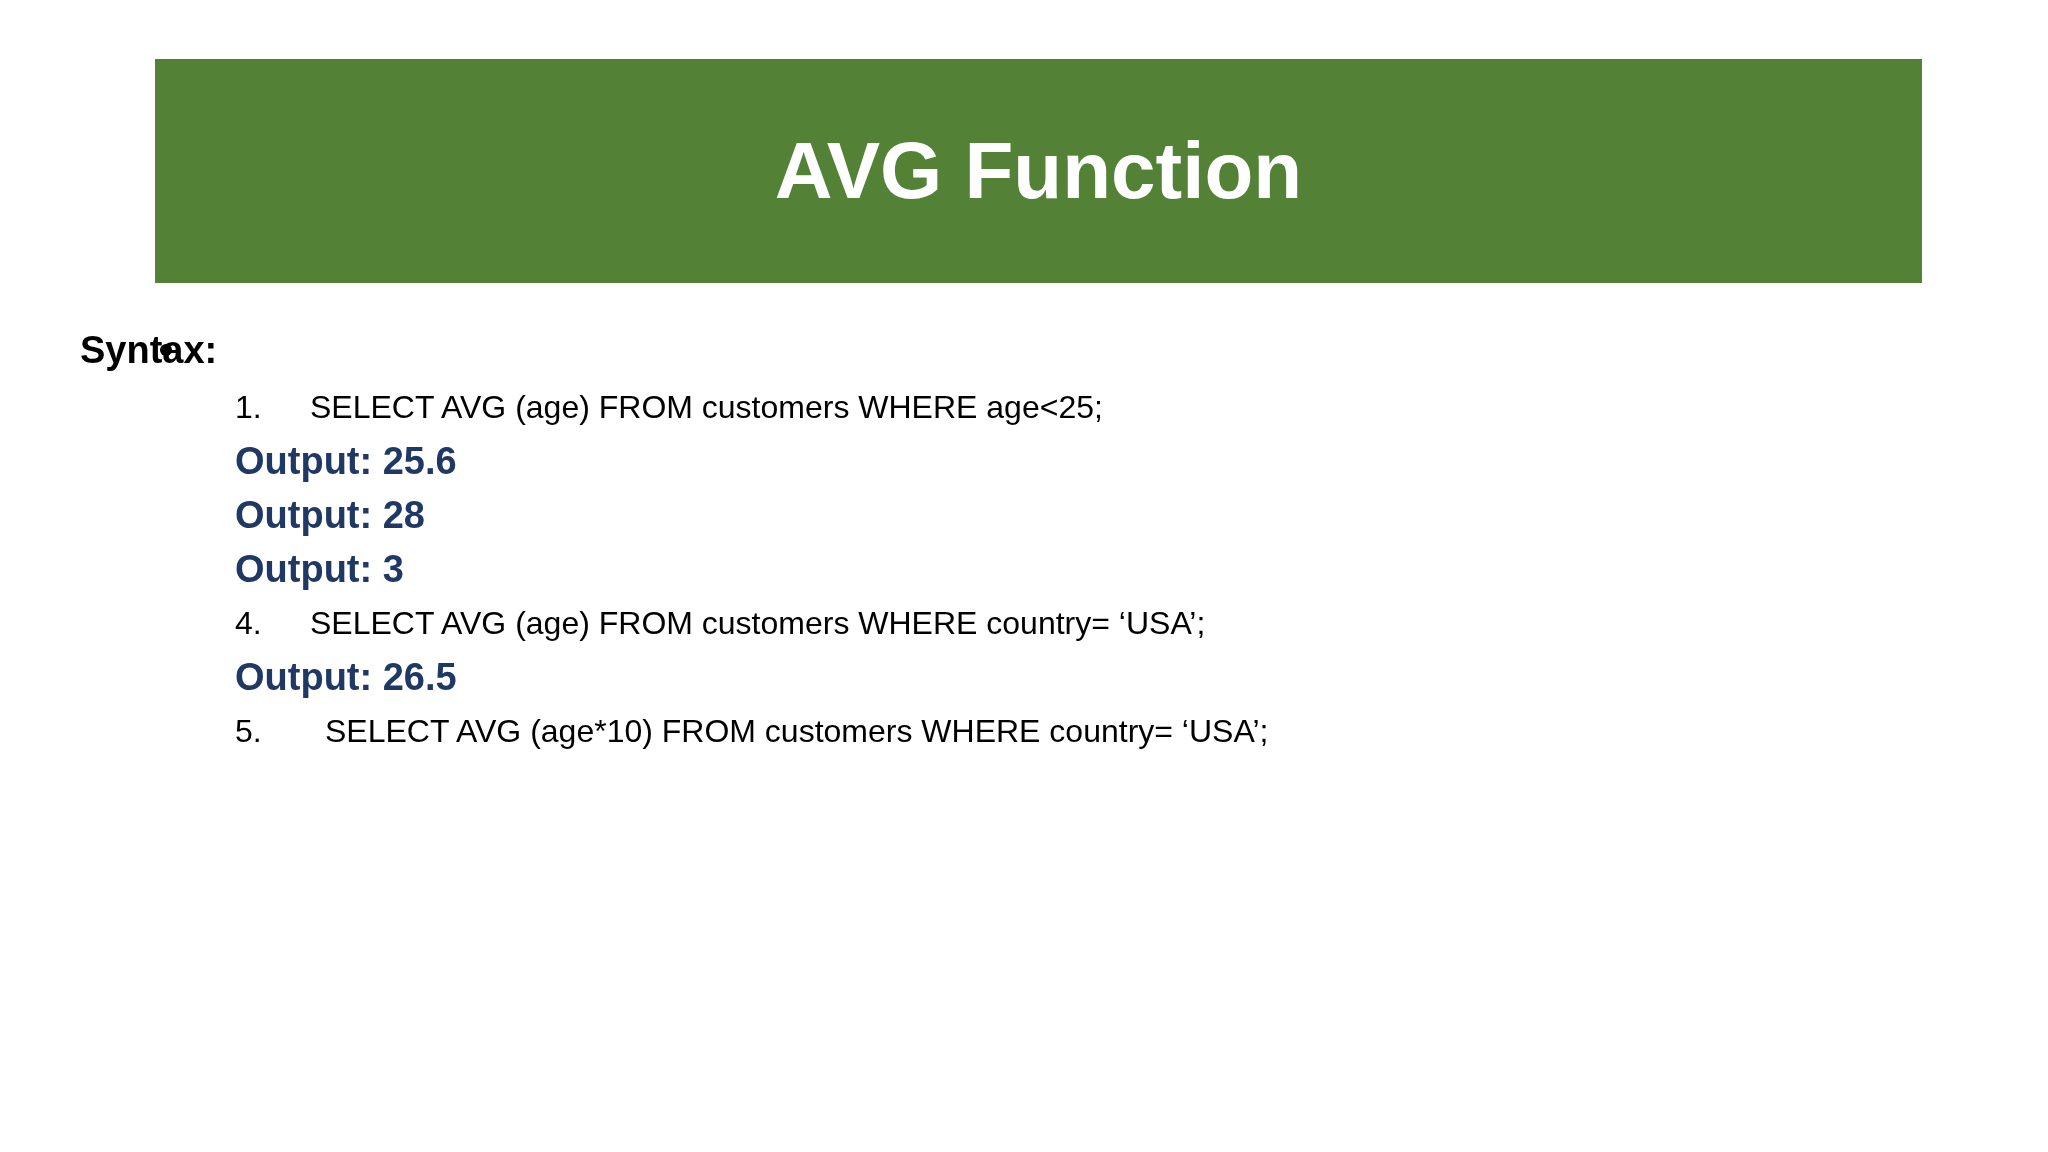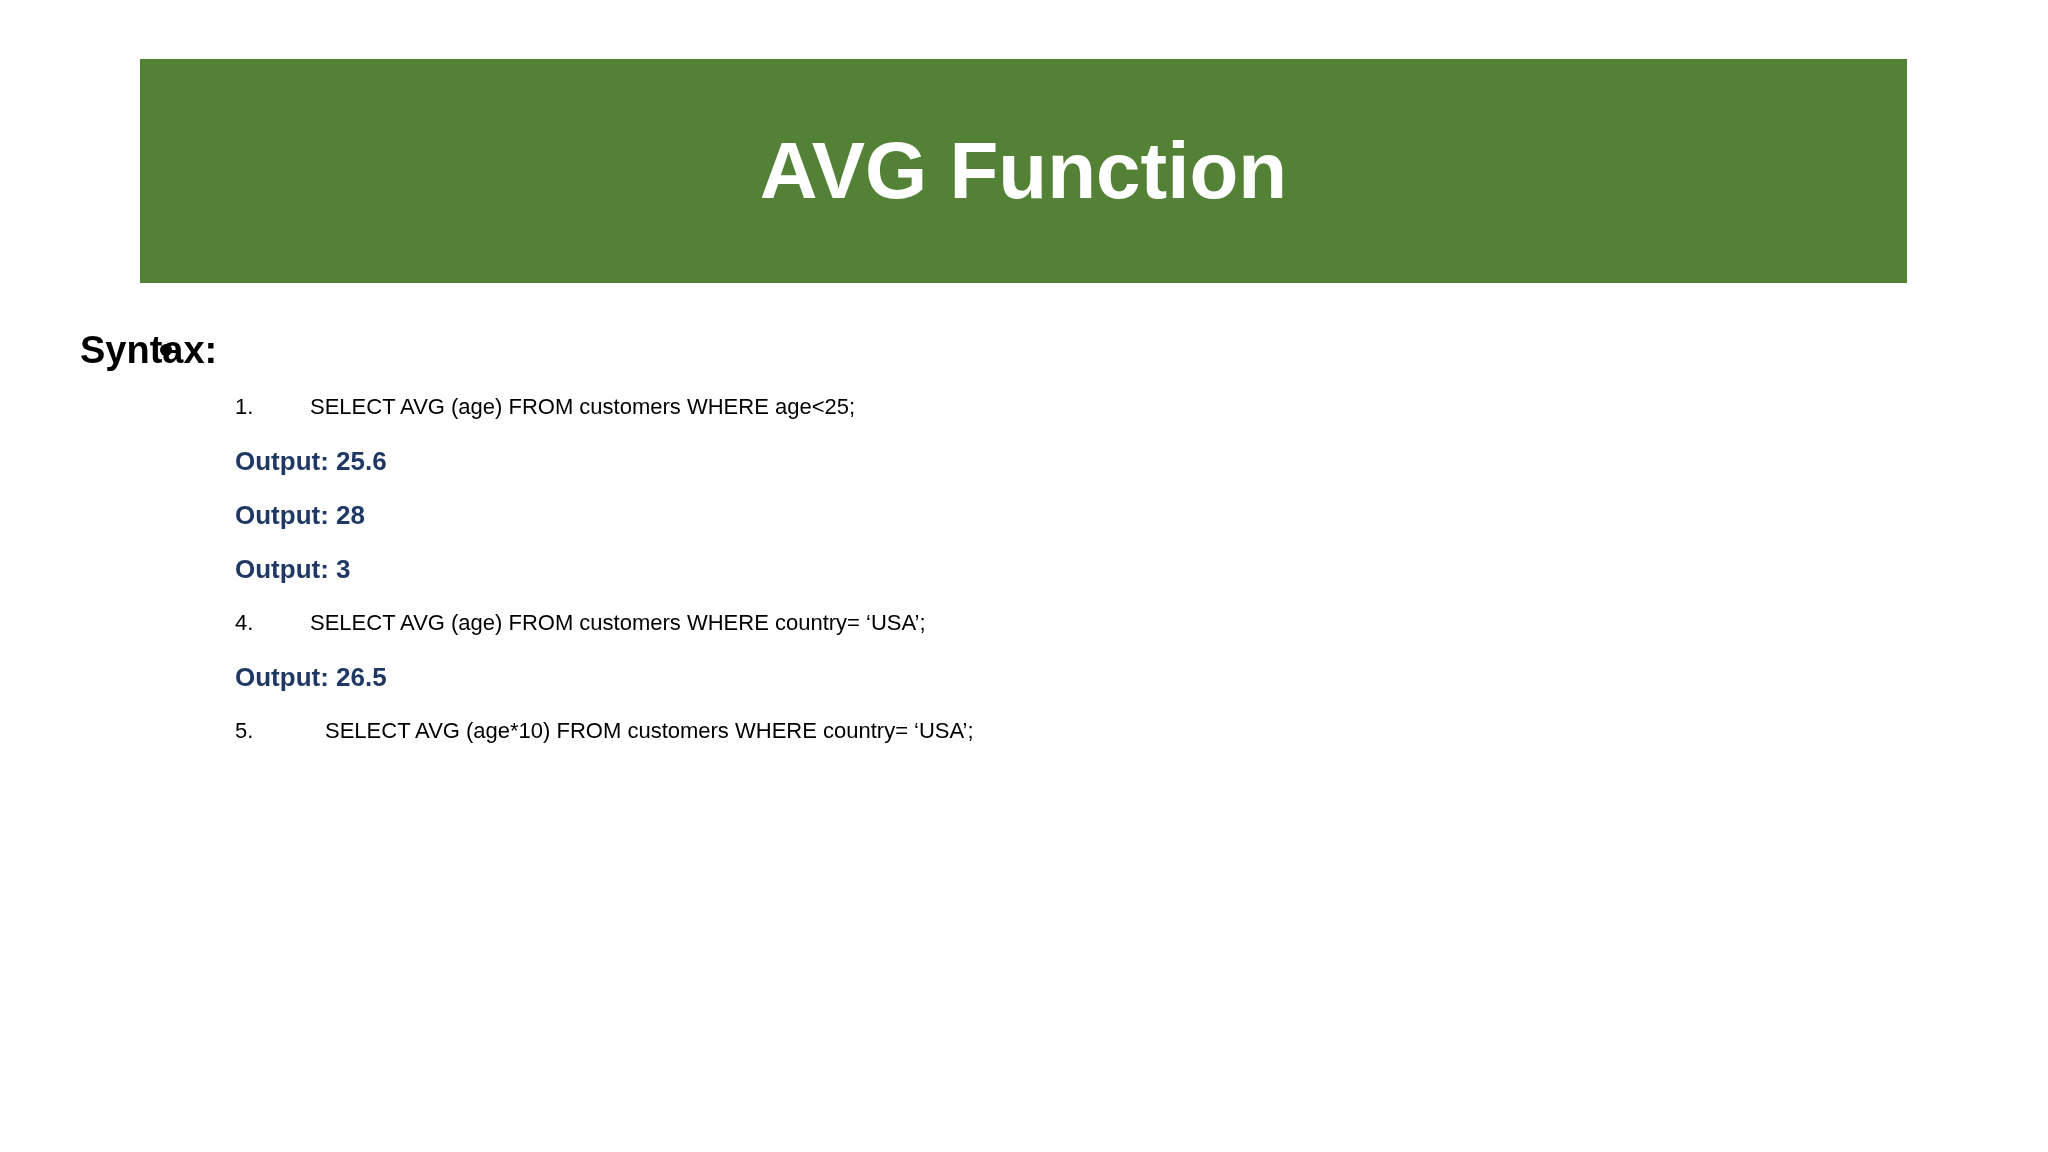--- a/index.html
+++ b/index.html
@@ -15,21 +15,21 @@
     font-family: "Liberation Sans", sans-serif;
     color: var(--text-black);
   }
   .slide {
     position: relative;
     width: 2048px; height: 1152px;
     background: #ffffff;
   }
   .banner {
     position: absolute;
-    left: 140px; top: 59px;
+    left: 155px; top: 59px;
     width: 1767px; height: 224px;
     background: var(--banner-green);
     display: flex;
     align-items: center;
     justify-content: center;
   }
   .banner-title {
     font-size: 80px;
     font-weight: 700;
     color: #ffffff;
@@ -57,30 +57,30 @@
   }
   .heading-syntax { margin-top: 40px; }
   .heading-examples { margin-top: 12px; }
   .syntax-statement {
     padding-left: 237px;
     font-size: 34px;
   }
   .examples-list { margin-top: 3px; }
   .stmt-line {
     padding-left: 235px;
-    font-size: 22px;
+    font-size: 32px;
   }
   .stmt-line .num {
     display: inline-block;
     width: 75px;
   }
   .example:nth-child(5) .num { width: 90px; }
   .output-line {
     padding-left: 235px;
-    font-size: 26px;
+    font-size: 38px;
     font-weight: 700;
     color: var(--output-navy);
   }
 </style>
 </head>
 <body>
 
 <div class="slide">
 
   <div class="banner">

